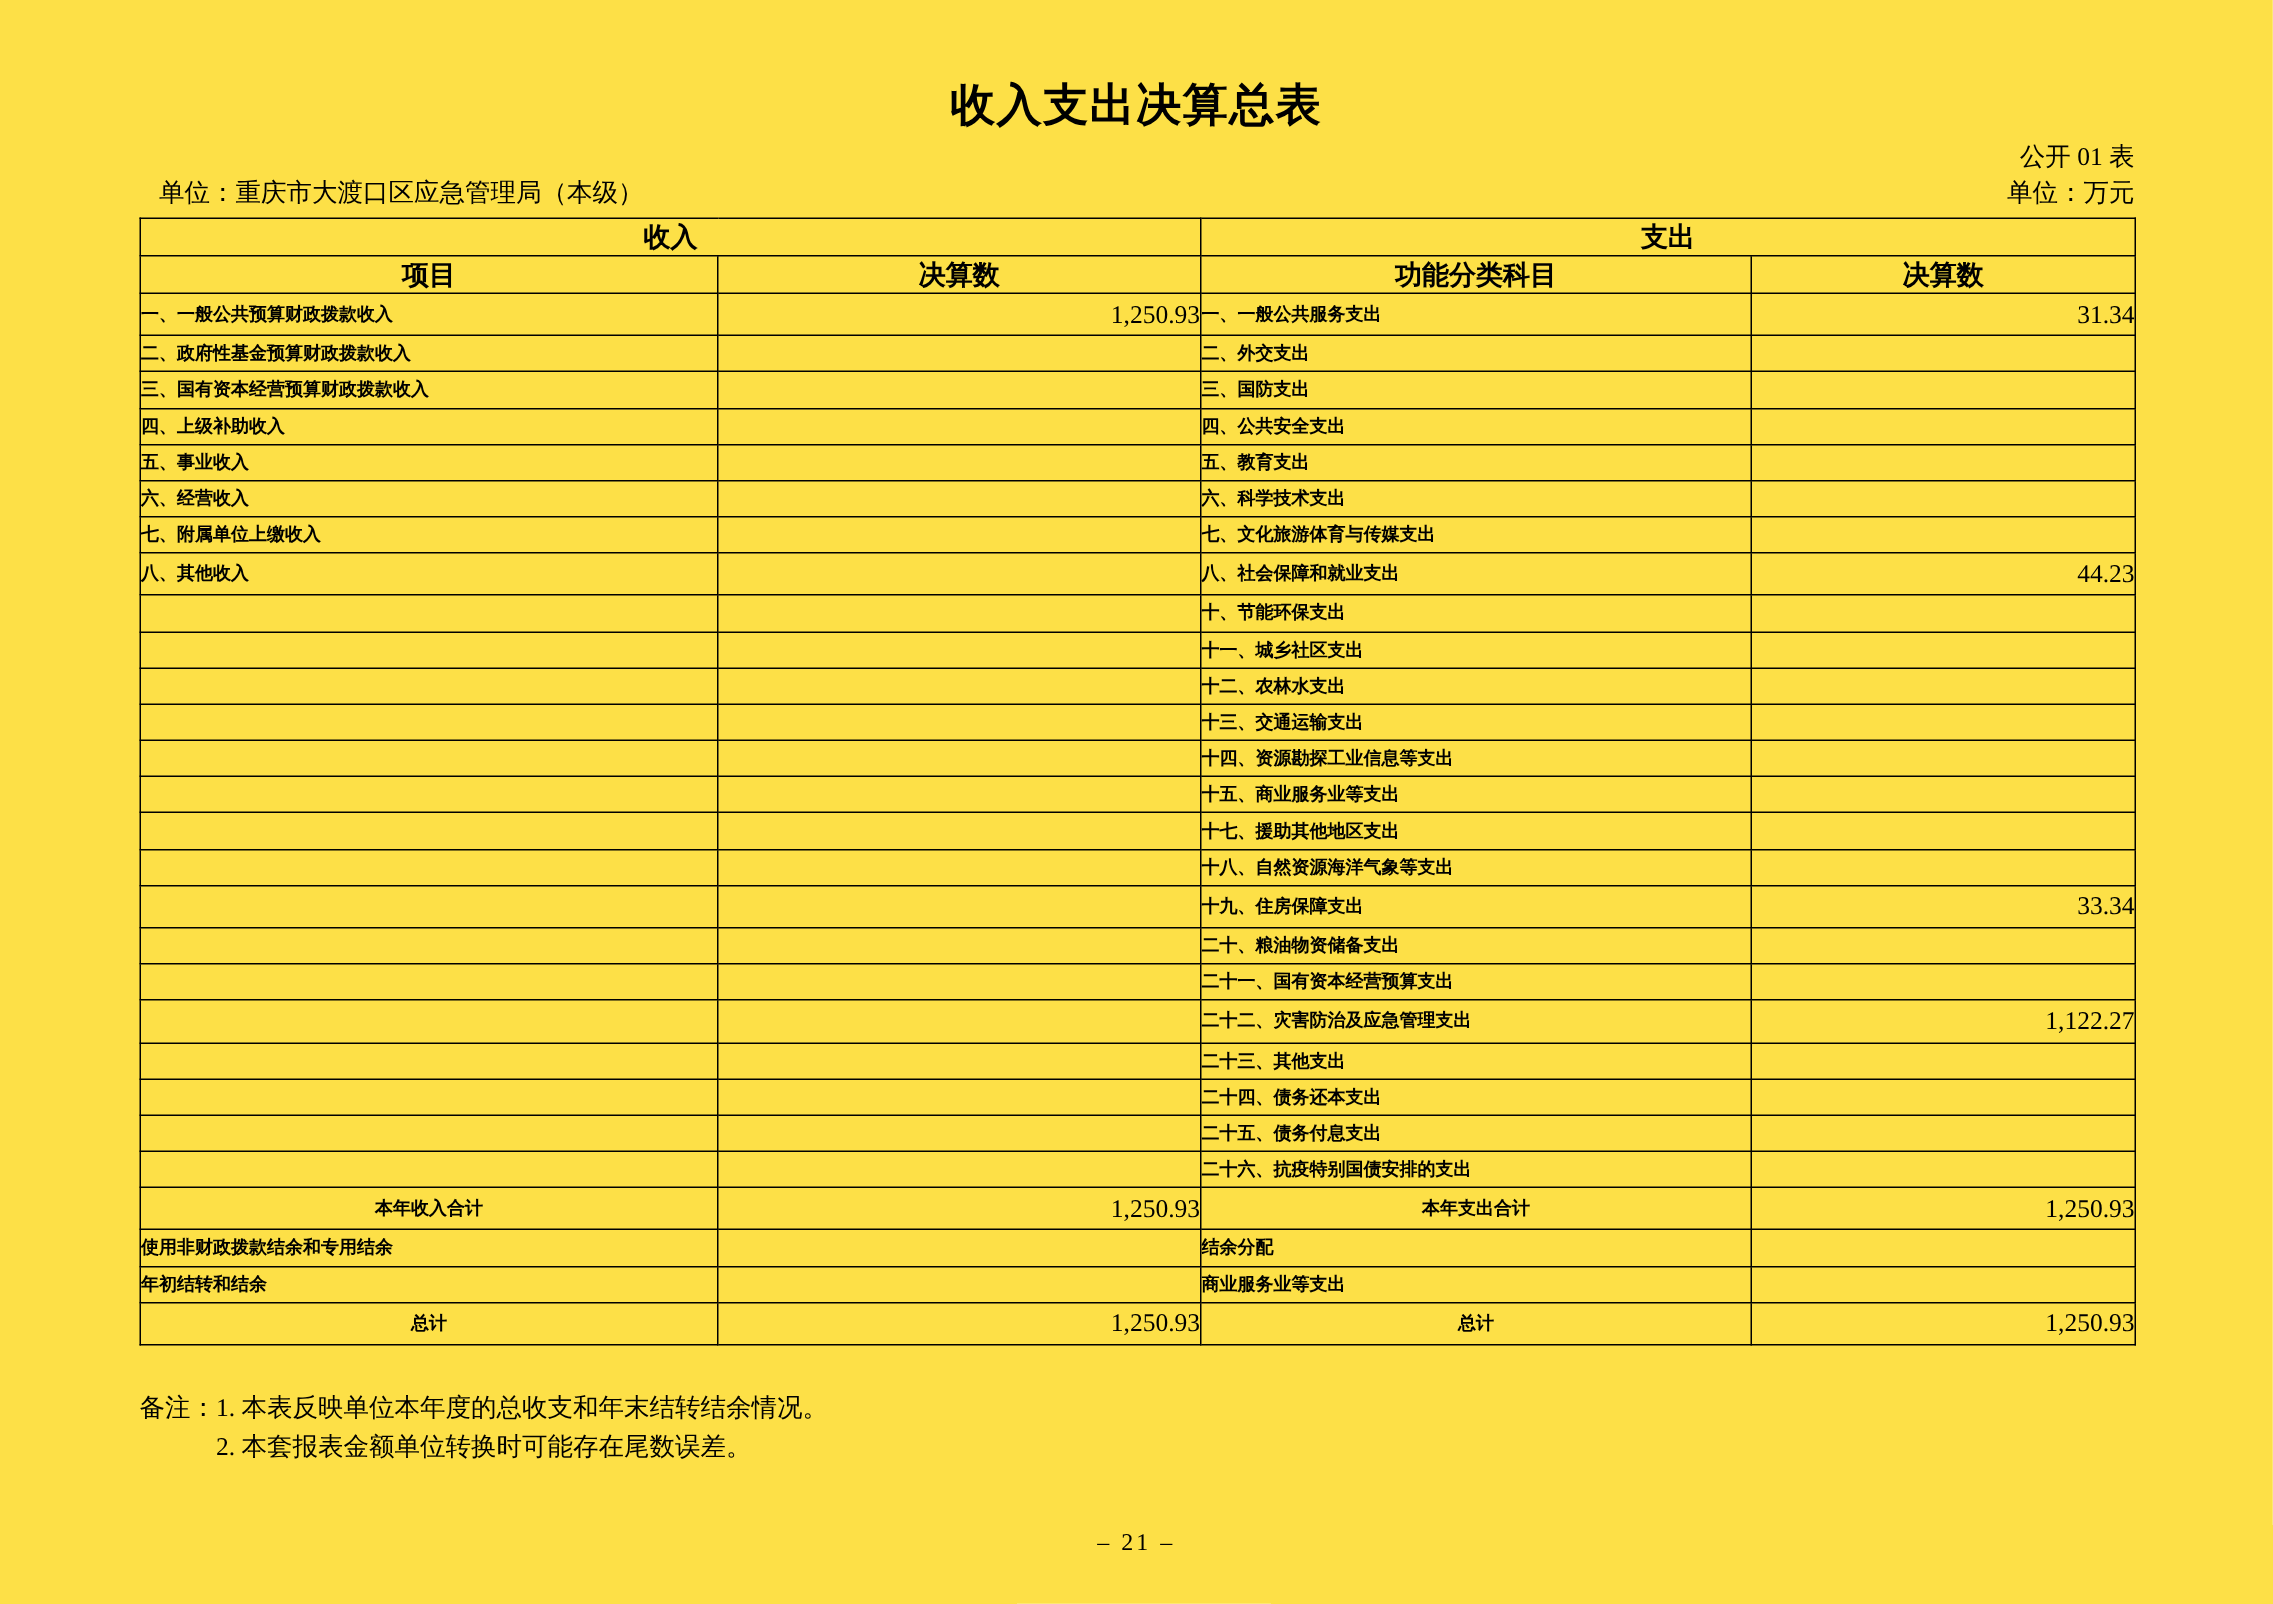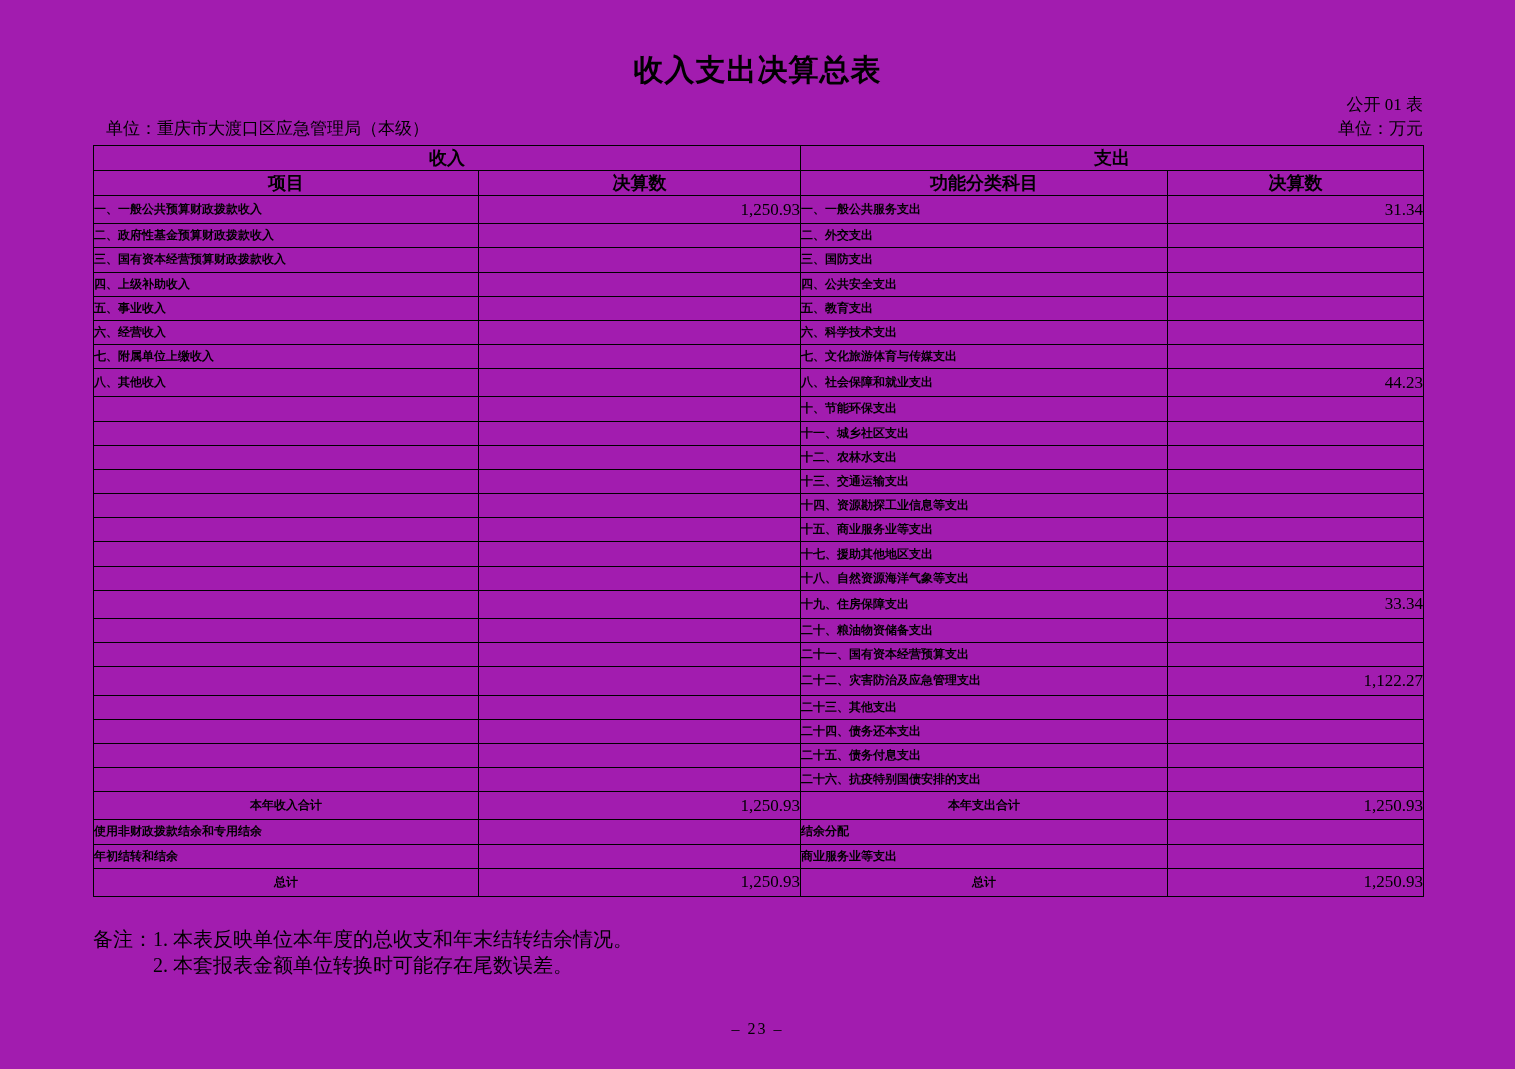--- a/index.html
+++ b/index.html
@@ -4,21 +4,21 @@
 <style>
   * { margin: 0; padding: 0; box-sizing: border-box; }
   html, body { width: 1515px; height: 1069px; }
   body {
     background: #ffffff;
     color: #000000;
     font-family: "Liberation Serif", "DejaVu Serif", serif;
     position: relative;
     overflow: hidden;
   }
-  .page { position: absolute; inset: 0; background: #a21caf; }
+  .page { position: absolute; inset: 0; background: #fde047; }
 
   .title {
     position: absolute;
     top: 50px; left: 0; width: 100%;
     text-align: center;
     font-size: 30px;
     font-weight: bold;
     letter-spacing: 1px;
   }
 
@@ -73,21 +73,21 @@
     font-size: 17px;
     font-weight: normal;
     text-align: right;
     padding-right: 7px;
     margin-left: 48px;
   }
 
   .notes {
     position: absolute;
     left: 93px; top: 926px;
-    font-size: 20px;
+    font-size: 17px;
     line-height: 26px;
     display: flex;
   }
   .notes .note-lines div { white-space: nowrap; }
 
   .page-num {
     position: absolute;
     top: 1020px; left: 0; width: 100%;
     text-align: center;
     font-size: 16px;
@@ -297,15 +297,15 @@
   </table>
 
   <div class="notes">
     <span>备注：</span>
     <div class="note-lines">
       <div>1. 本表反映单位本年度的总收支和年末结转结余情况。</div>
       <div>2. 本套报表金额单位转换时可能存在尾数误差。</div>
     </div>
   </div>
 
-  <div class="page-num">– 23 –</div>
+  <div class="page-num">– 21 –</div>
 
 </div>
 
 </body></html>

